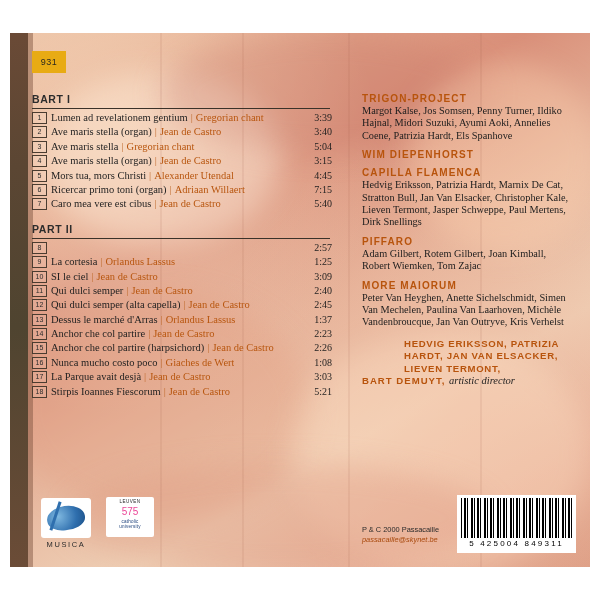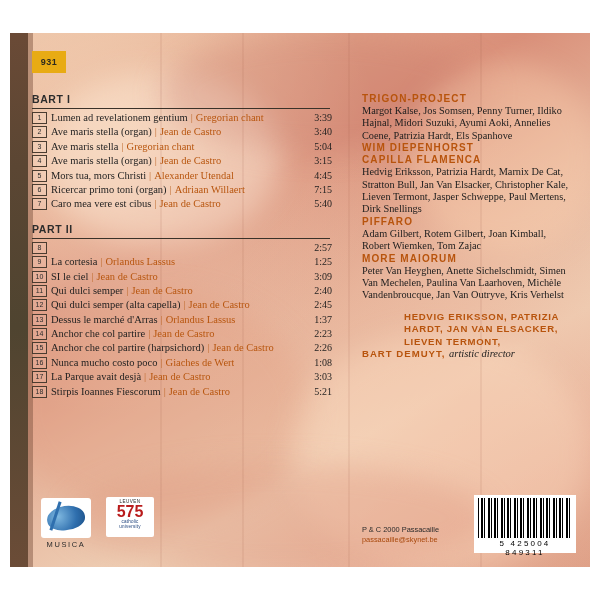--- a/index.html
+++ b/index.html
@@ -64,21 +64,21 @@
   }
   
   #catno {
     position: absolute;
     left: 22px; top: 18px;
     width: 34px; height: 22px;
     background: #e8ab14;
     color: #2d2a1e;
     font-family: "Liberation Sans", sans-serif;
     font-size: 9px;
-    font-weight: bold;
+    font-weight: normal;
     display: flex;
     align-items: center;
     justify-content: center;
     letter-spacing: .5px;
   }
 
   
   #tracks {
     position: absolute;
     left: 22px;
@@ -144,20 +144,21 @@
     top: 60px;
     width: 214px;
     color: #1d1d1d;
   }
   .ens {
     font-family: "Liberation Sans", sans-serif;
     font-size: 10px;
     font-weight: bold;
     letter-spacing: 1.1px;
     color: #b8540d;
+    margin-top: 7px;
     margin-bottom: 1px;
   }
   .ens.first { margin-top: 0; }
   .members {
     font-size: 10.3px;
     line-height: 12.4px;
     color: #1d1d1d;
   }
   #soloists {
     margin-top: 9px;
@@ -230,38 +231,38 @@
     width: 48px; height: 40px;
     background: #ffffff;
     border-radius: 2px;
     font-family: "Liberation Sans", sans-serif;
     text-align: center;
     color: #1b3f79;
     padding-top: 2px;
     box-sizing: border-box;
   }
   #logo-univ .l1 { font-size: 4.6px; letter-spacing: .4px; color:#2b2b2b; }
-  #logo-univ .l2 { font-size: 16px; font-weight: bold; color: #b91c1c; line-height: 15px; }
+  #logo-univ .l2 { font-size: 10px; font-weight: normal; color: #ec4899; line-height: 15px; }
   #logo-univ .l3 { font-size: 4.6px; color: #1b3f79; letter-spacing:.2px; }
   #logo-univ .l4 { font-size: 4.6px; color: #1b3f79; letter-spacing:.2px; }
 
   
   #copy {
     position: absolute;
     left: 352px; bottom: 22px;
     font-family: "Liberation Sans", sans-serif;
     font-size: 7.4px;
     line-height: 10px;
     color: #2a2a2a;
   }
-  #copy .mail { color: #a8480c; }
+  #copy .mail { color: #a8480c; font-style: italic; }
   #barcode {
     position: absolute;
     right: 14px; bottom: 14px;
-    width: 102px; height: 58px;
+    width: 119px; height: 58px;
     background: #ffffff;
     padding: 3px 4px 1px 4px;
     box-sizing: border-box;
   }
   #barcode .bars {
     height: 40px;
     width: 100%;
     background-image: repeating-linear-gradient(90deg,
       #000 0px, #000 1px, #fff 1px, #fff 3px,
       #000 3px, #000 5px, #fff 5px, #fff 6px,

